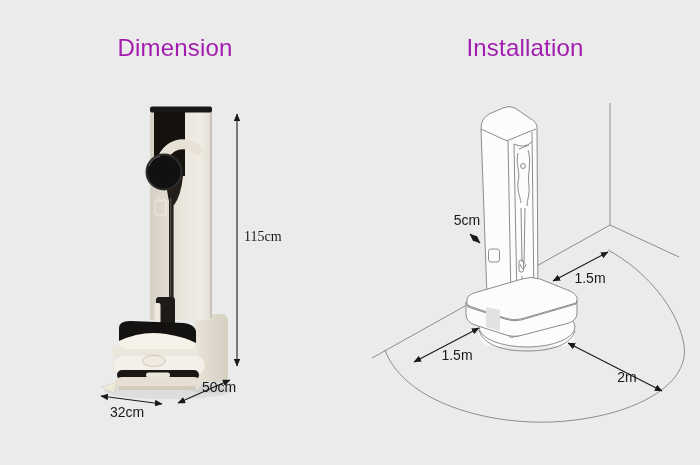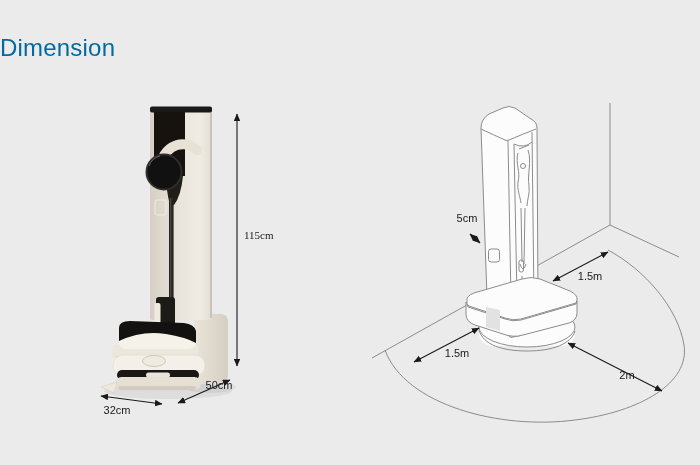--- a/index.html
+++ b/index.html
@@ -3,27 +3,27 @@
 <meta charset="utf-8">
 <style>
   html,body{margin:0;padding:0;}
   #stage{
     position:relative;width:700px;height:465px;overflow:hidden;
     background:#ebebeb;
     font-family:"Liberation Sans", sans-serif;
     color:#1a1a1a;
   }
   .panel-title{
-    position:absolute;top:34px;width:350px;
-    font-size:24px;font-weight:500;letter-spacing:.2px;color:#0369a1;
+    position:absolute;top:34px;width:350px;text-align:center;
+    font-size:24px;font-weight:500;letter-spacing:.2px;color:#a21caf;
   }
   #title-dimension{left:0;}
   #title-installation{left:350px;}
   .dim-label{
-    position:absolute;font-size:11px;font-weight:500;color:#1a1a1a;
+    position:absolute;font-size:14px;font-weight:500;color:#1a1a1a;
     white-space:nowrap;line-height:1;
   }
   .dim-label.centered{width:60px;text-align:center;}
   svg{position:absolute;left:0;top:0;}
   .lineart{stroke:#8c8c8c;stroke-width:1;fill:none;}
   .lineart-fill{stroke:#8c8c8c;stroke-width:1;fill:#fcfcfc;}
   .measure{stroke:#1a1a1a;stroke-width:1.1;fill:none;}
 </style>
 </head>
 <body>
@@ -133,22 +133,23 @@
       <path class="measure" marker-start="url(#ah)" marker-end="url(#ah)" d="M101,396 L162,404"></path>
       <path class="measure" marker-start="url(#ah)" marker-end="url(#ah)" d="M178,403 L230,380"></path>
       <path class="measure" marker-start="url(#ah)" marker-end="url(#ah)" d="M470,234 L480,243"></path>
       <path class="measure" marker-start="url(#ah)" marker-end="url(#ah)" d="M553,281 L608,252"></path>
       <path class="measure" marker-start="url(#ah)" marker-end="url(#ah)" d="M479,328 L414,362"></path>
       <path class="measure" marker-start="url(#ah)" marker-end="url(#ah)" d="M568,343 L662,391"></path>
     </g>
   </svg>
 
   <div id="title-dimension" class="panel-title">Dimension</div>
+  <div id="title-installation" class="panel-title">Installation</div>
 
   <div class="dim-label" style="left:244px;top:230px;font-family:Liberation Serif, serif;">115cm</div>
-  <div class="dim-label centered" style="left:87px;top:405px;">32cm</div>
+  <div class="dim-label centered" style="left:97px;top:405px;">32cm</div>
   <div class="dim-label centered" style="left:189px;top:380px;">50cm</div>
   <div class="dim-label centered" style="left:437px;top:213px;">5cm</div>
   <div class="dim-label centered" style="left:560px;top:271px;">1.5m</div>
   <div class="dim-label centered" style="left:427px;top:348px;">1.5m</div>
   <div class="dim-label centered" style="left:597px;top:370px;">2m</div>
 
 </div>
 
 </body></html>

